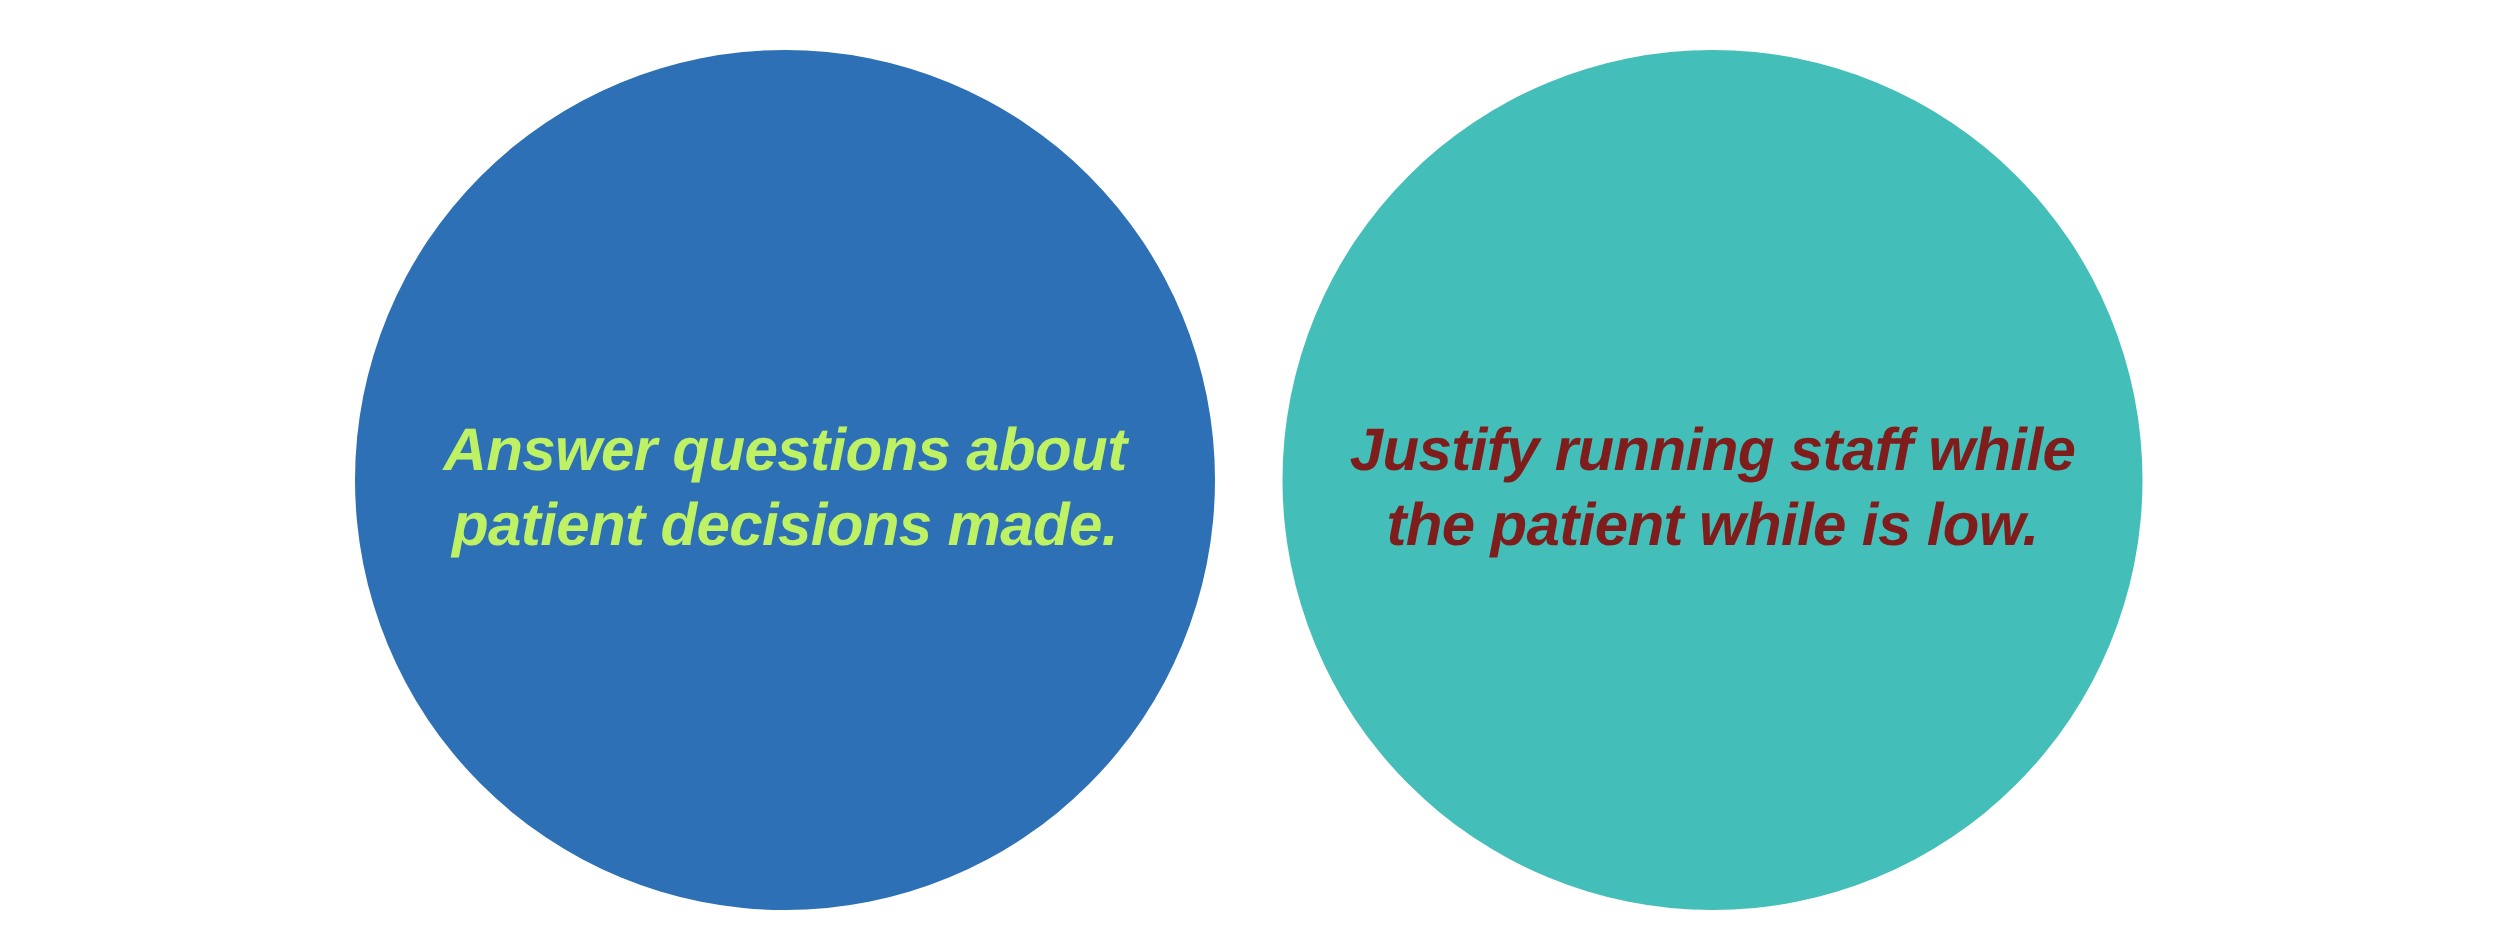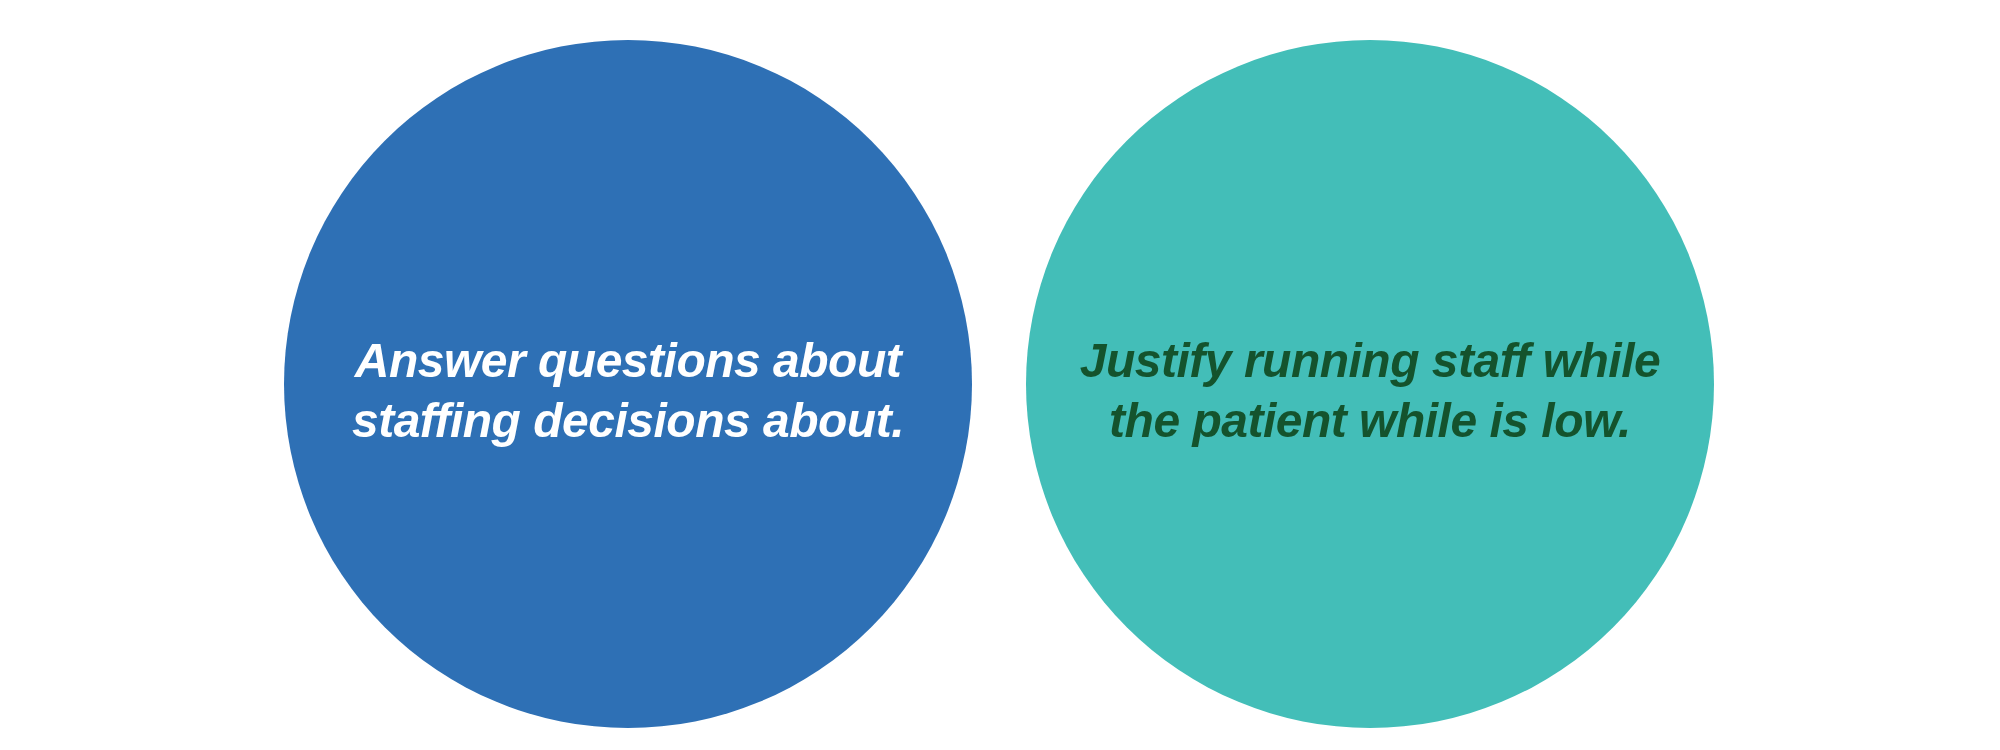--- a/index.html
+++ b/index.html
@@ -47,26 +47,26 @@
     display: block;
     white-space: nowrap;
   }
 </style>
 </head>
 <body>
 
 <div class="canvas">
 
   <div class="circle circle-left" style="background-color: rgb(46, 112, 181);">
-    <div class="circle-text" style="color: #ffffff;">
+    <div class="circle-text" style="color: #bef264;">
       <span class="line">Answer questions about</span>
-      <span class="line">staffing decisions about.</span>
+      <span class="line">patient decisions made.</span>
     </div>
   </div>
 
   <div class="circle circle-right" style="background-color: rgb(67, 190, 184);">
-    <div class="circle-text" style="color: #14532d;">
+    <div class="circle-text" style="color: #7f1d1d;">
       <span class="line">Justify running staff while</span>
       <span class="line">the patient while is low.</span>
     </div>
   </div>
 
 </div>
 
 </body></html>

